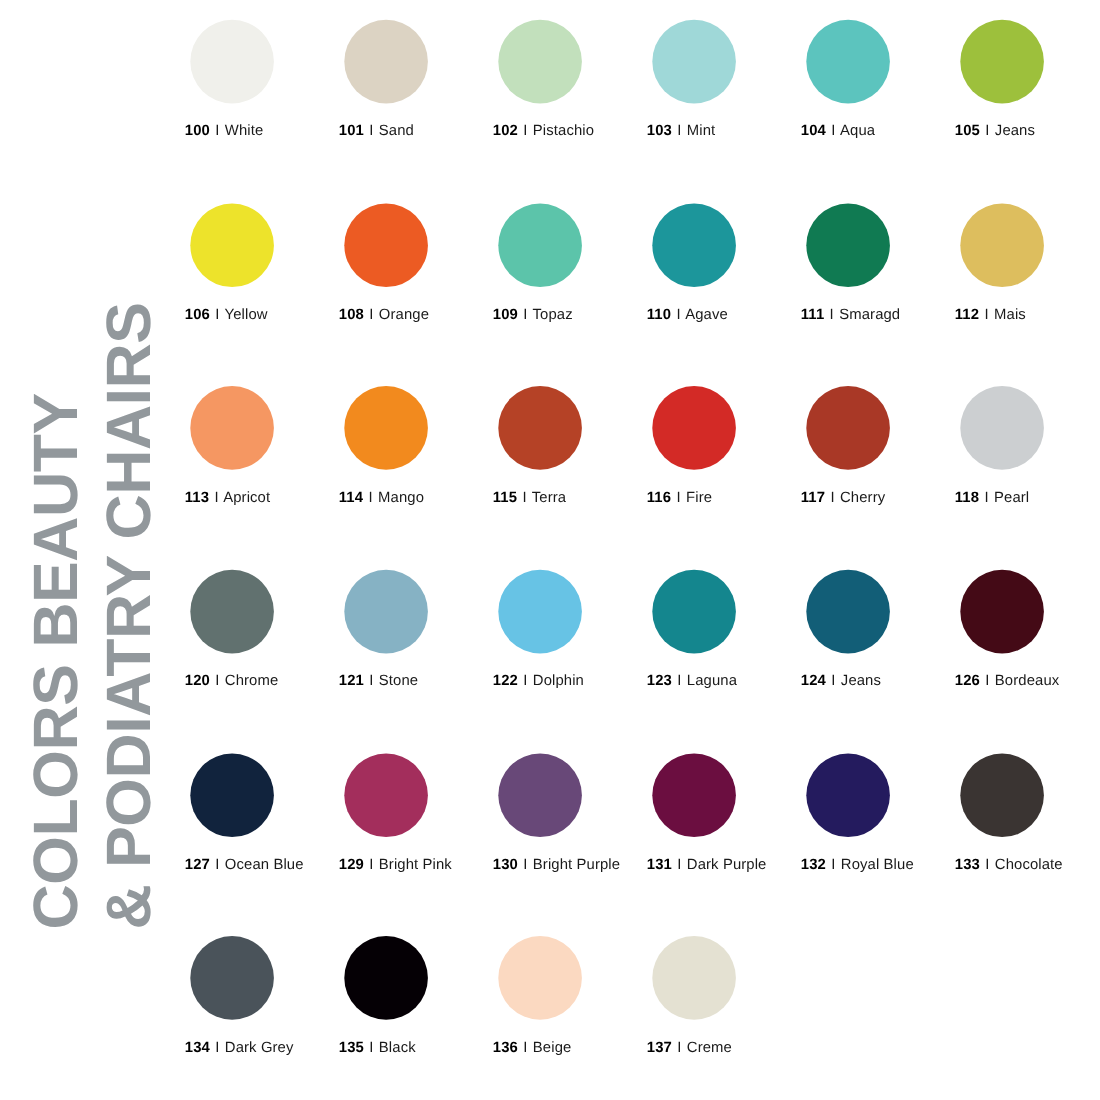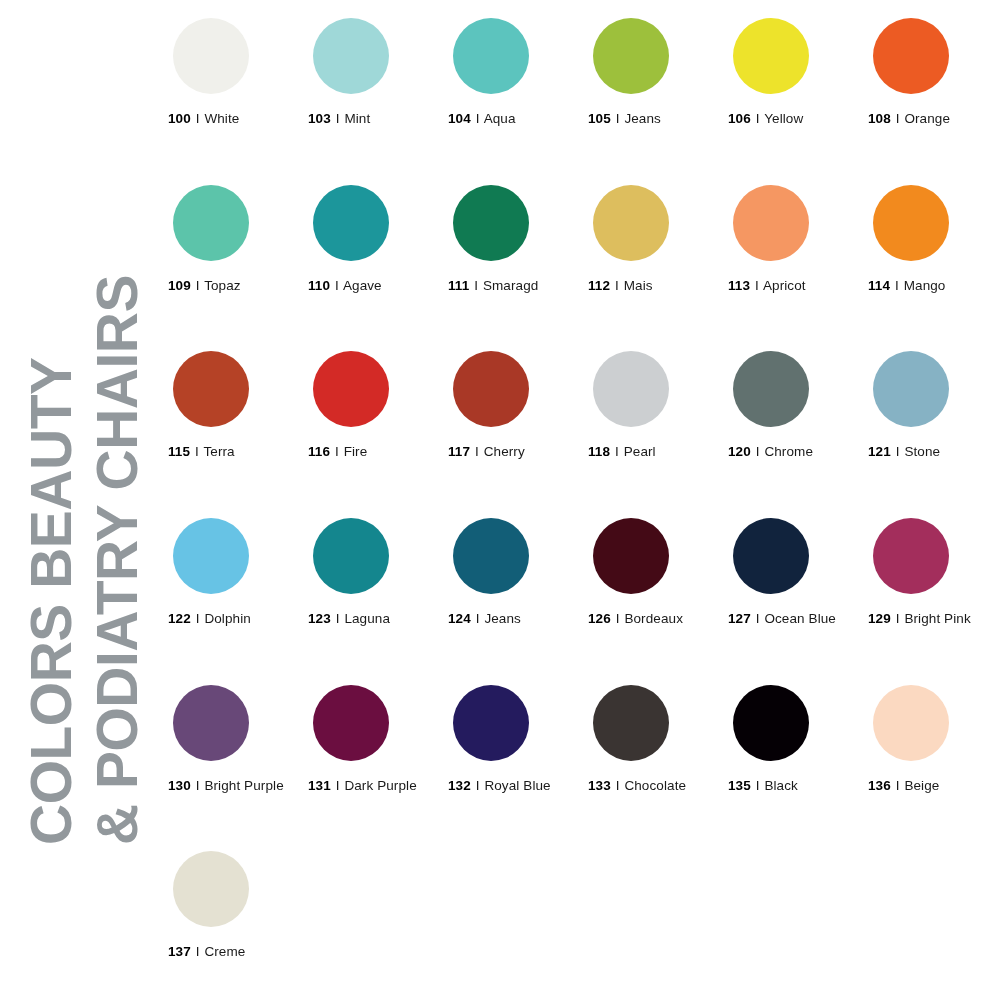--- a/index.html
+++ b/index.html
@@ -119,20 +119,28 @@
     </div>
   </div>
 
   <div id="grid">
 
   <div class="cell">
         <span class="dot" style="background: rgb(240, 240, 235);"></span>
         <div class="cap"><span class="num">100</span> <span class="sep">I</span> <span class="nm">White</span></div>
       </div>
       <div class="cell">
+        <span class="dot" style="background: rgb(220, 211, 195);"></span>
+        <div class="cap"><span class="num">101</span> <span class="sep">I</span> <span class="nm">Sand</span></div>
+      </div>
+      <div class="cell">
+        <span class="dot" style="background: rgb(194, 224, 188);"></span>
+        <div class="cap"><span class="num">102</span> <span class="sep">I</span> <span class="nm">Pistachio</span></div>
+      </div>
+      <div class="cell">
         <span class="dot" style="background: rgb(159, 216, 216);"></span>
         <div class="cap"><span class="num">103</span> <span class="sep">I</span> <span class="nm">Mint</span></div>
       </div>
       <div class="cell">
         <span class="dot" style="background: rgb(92, 196, 190);"></span>
         <div class="cap"><span class="num">104</span> <span class="sep">I</span> <span class="nm">Aqua</span></div>
       </div>
       <div class="cell">
         <span class="dot" style="background: rgb(157, 192, 60);"></span>
         <div class="cap"><span class="num">105</span> <span class="sep">I</span> <span class="nm">Jeans</span></div>
@@ -227,20 +235,24 @@
       </div>
       <div class="cell">
         <span class="dot" style="background: rgb(36, 27, 94);"></span>
         <div class="cap"><span class="num">132</span> <span class="sep">I</span> <span class="nm">Royal Blue</span></div>
       </div>
       <div class="cell">
         <span class="dot" style="background: rgb(58, 52, 50);"></span>
         <div class="cap"><span class="num">133</span> <span class="sep">I</span> <span class="nm">Chocolate</span></div>
       </div>
       <div class="cell">
+        <span class="dot" style="background: rgb(74, 83, 90);"></span>
+        <div class="cap"><span class="num">134</span> <span class="sep">I</span> <span class="nm">Dark Grey</span></div>
+      </div>
+      <div class="cell">
         <span class="dot" style="background: rgb(5, 0, 5);"></span>
         <div class="cap"><span class="num">135</span> <span class="sep">I</span> <span class="nm">Black</span></div>
       </div>
       <div class="cell">
         <span class="dot" style="background: rgb(251, 217, 193);"></span>
         <div class="cap"><span class="num">136</span> <span class="sep">I</span> <span class="nm">Beige</span></div>
       </div>
       <div class="cell">
         <span class="dot" style="background: rgb(228, 225, 210);"></span>
         <div class="cap"><span class="num">137</span> <span class="sep">I</span> <span class="nm">Creme</span></div>

